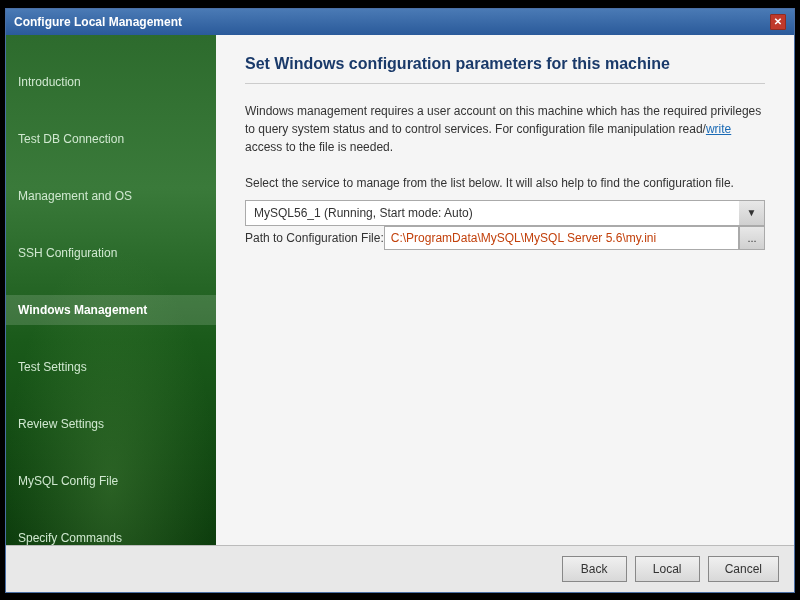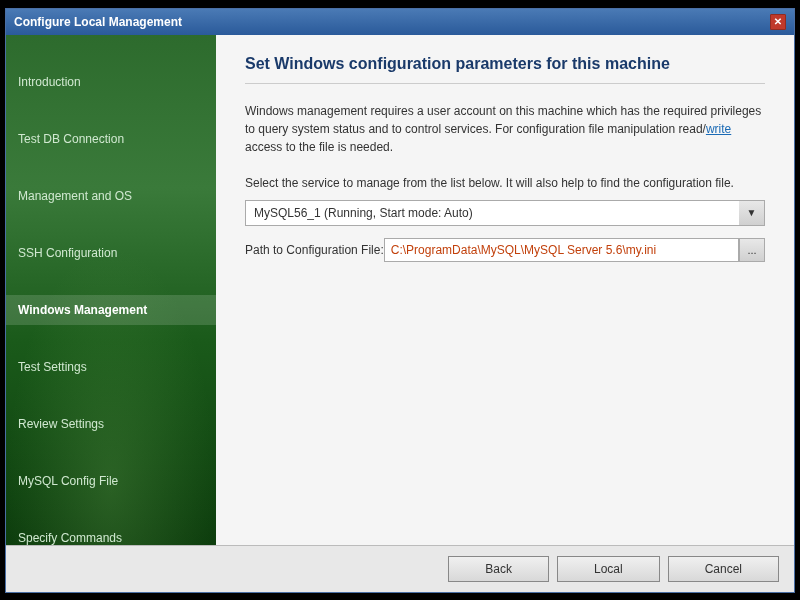--- a/index.html
+++ b/index.html
@@ -123,21 +123,20 @@
     }
 
     .select-label {
       font-size: 12px;
       color: #333;
       margin-bottom: 10px;
     }
 
     .service-select-container {
       position: relative;
-      margin-bottom: 12px;
     }
 
     .service-select {
       width: 100%;
       padding: 5px 30px 5px 8px;
       border: 1px solid #aaa;
       background: white;
       font-size: 12px;
       appearance: none;
       -webkit-appearance: none;
@@ -206,21 +205,21 @@
       background: #e8e8e8;
       border-top: 1px solid #bbb;
       padding: 10px 15px;
       display: flex;
       justify-content: flex-end;
       gap: 8px;
       flex-shrink: 0;
     }
 
     .btn {
-      padding: 5px 36px;
+      padding: 5px 16px;
       border: 1px solid #888;
       background: linear-gradient(to bottom, #f0f0f0, #d8d8d8);
       font-size: 12px;
       color: #333;
       cursor: pointer;
       min-width: 65px;
       text-align: center;
     }
   </style>
 </head>

